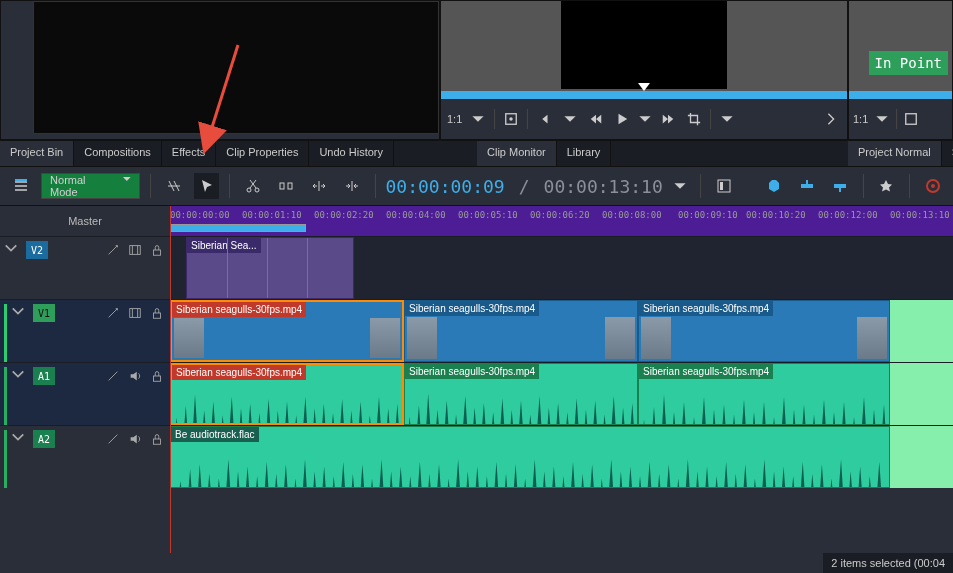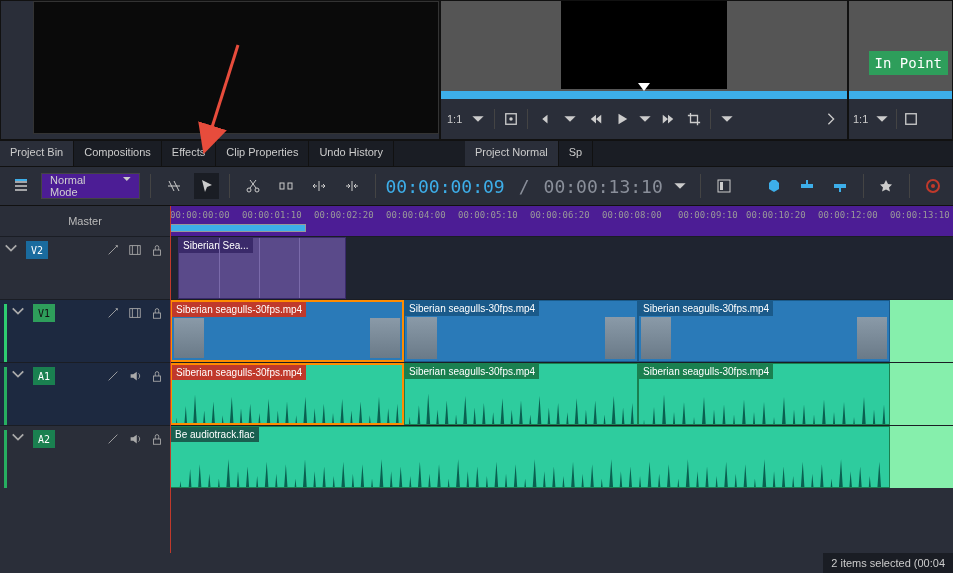--- a/index.html
+++ b/index.html
@@ -34,21 +34,21 @@
 .panel-tabs-center { display: flex; flex: 1; padding-left: 12px; }
 .panel-tabs-right { display: flex; width: 105px; }
 .panel-tab { padding: 5px 10px; color: #ccc; cursor: pointer; border-right: 1px solid #111; white-space: nowrap; font-size: 11px; }
 .panel-tab.active { background: #2a2e39; }
 
 
 .toolbar { height: 40px; background: #2a2e39; display: flex; align-items: center; padding: 0 8px; gap: 8px; border-top: 1px solid #111; border-bottom: 1px solid #111; }
 .tool-btn { width: 26px; height: 26px; display: flex; align-items: center; justify-content: center; cursor: pointer; color: #ccc; }
 .tool-btn svg { width: 16px; height: 16px; fill: #ccc; }
 .tool-btn.active { background: #1a1d24; }
-.mode-dropdown { height: 26px; border: 1px solid #444; background: #4c1d95; display: flex; padding: 0 8px; gap: 8px; cursor: pointer; }
+.mode-dropdown { height: 26px; border: 1px solid #444; background: #15803d; display: flex; padding: 0 8px; gap: 8px; cursor: pointer; }
 .tool-sep { width: 1px; height: 24px; background: #444; margin: 0 2px; }
 .timecode { font-family: monospace; font-size: 18px; color: #3daee9; }
 .timecode-dur { font-family: monospace; font-size: 18px; color: #8a8f9a; }
 .timecode-sep { font-family: monospace; font-size: 18px; color: #8a8f9a; margin: 0 6px; }
 .blue-icon svg { fill: #3daee9; }
 
 
 .timeline-area { position: relative; background: #2a2e39; height: 347px; overflow: hidden; }
 .ruler-row { display: flex; height: 30px; background: #2a2e39; }
 .master-label { width: 170px; display: flex; align-items: center; justify-content: center; color: #bbb; font-size: 11px; }
@@ -205,20 +205,24 @@
 </svg>
 
 <div class="panel-tabs-row">
   <div class="panel-tabs-left">
     <div class="panel-tab active">Project Bin</div>
     <div class="panel-tab">Compositions</div>
     <div class="panel-tab">Effects</div>
     <div class="panel-tab">Clip Properties</div>
     <div class="panel-tab">Undo History</div>
   </div>
+  <div class="panel-tabs-center">
+    <div class="panel-tab active">Clip Monitor</div>
+    <div class="panel-tab">Library</div>
+  </div>
   <div class="panel-tabs-right">
     <div class="panel-tab active">Project Normal</div>
     <div class="panel-tab">Sp</div>
   </div>
 </div>
 
 <div class="toolbar">
   <span class="tool-btn">
       <svg viewBox="0 0 16 16">
         <path d="M2 4h12M2 8h12M2 12h12" stroke="#ccc" stroke-width="1.5"></path>
@@ -355,21 +359,21 @@
           </svg>
         </span>
       <span class="track-icon">
           <svg viewBox="0 0 16 16">
             <rect x="4" y="8" width="8" height="6" fill="none" stroke="#aaa"></rect>
             <path d="M6 8V5a2 2 0 014 0v3" fill="none" stroke="#aaa"></path>
           </svg>
         </span>
     </div>
     <div class="track-content v2">
-      <div class="clip purple-clip" style="left:8px;width:168px">
+      <div class="clip purple-clip" style="left:16px;width:168px">
         <div class="clip-label">Siberian Sea...</div>
         <div class="purple-stripe" style="left:40px"></div>
         <div class="purple-stripe" style="left:80px"></div>
         <div class="purple-stripe" style="left:120px"></div>
       </div>
     </div>
   </div>
 
   <div class="track">
     <div class="track-header tall active">

